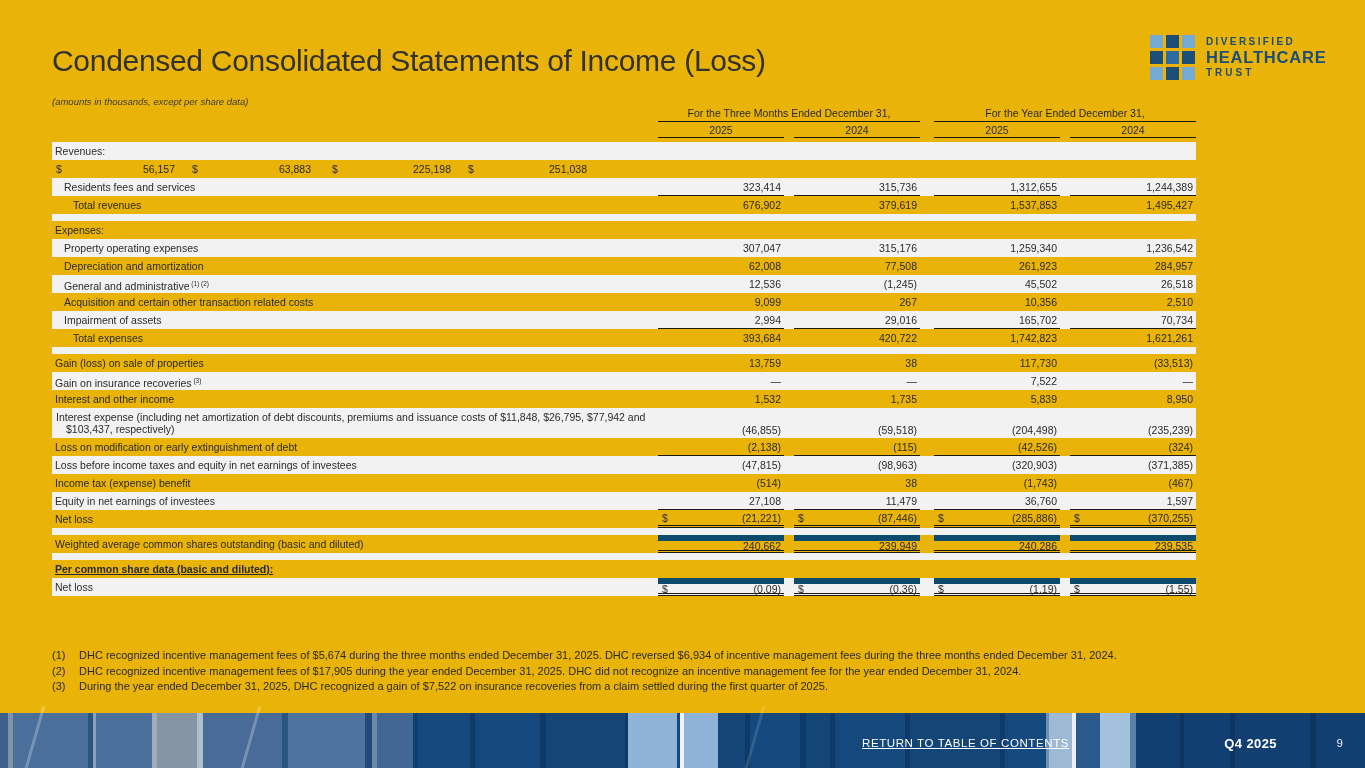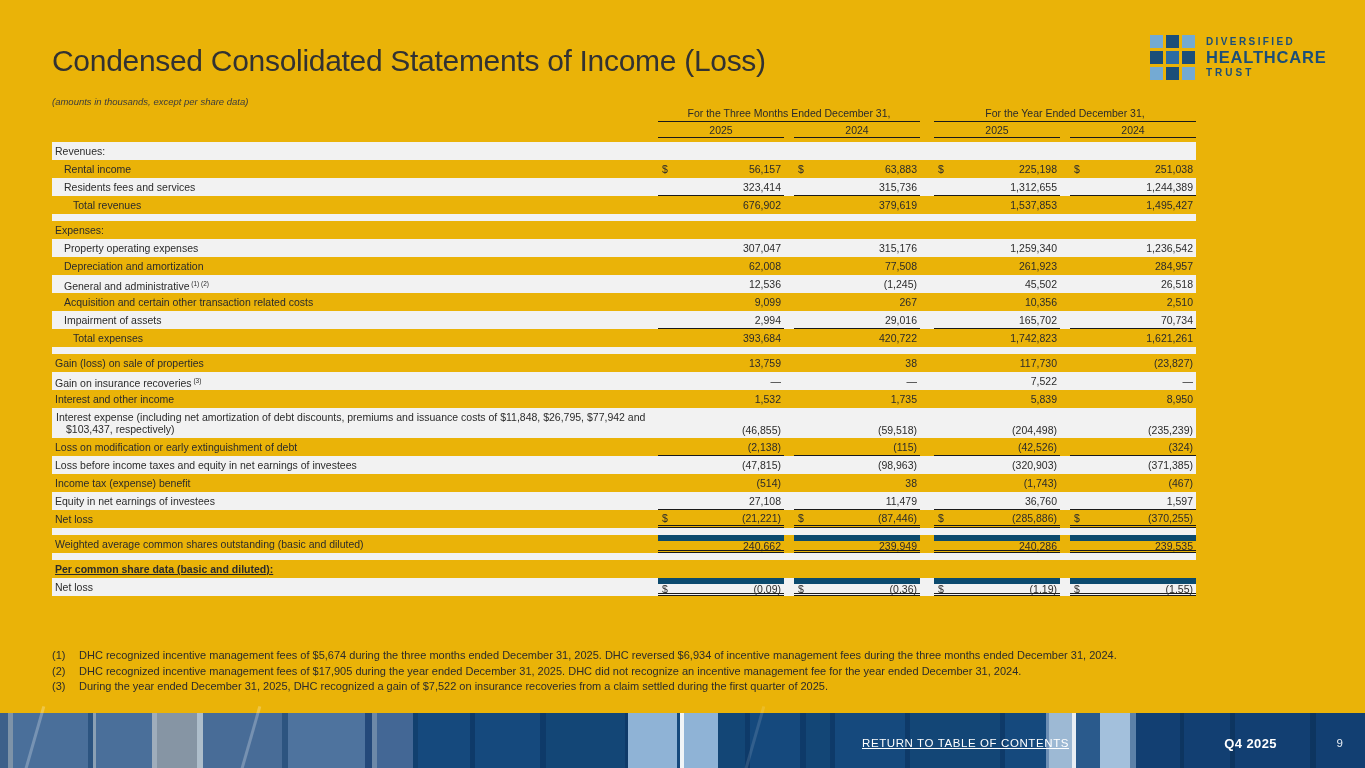--- a/index.html
+++ b/index.html
@@ -145,21 +145,20 @@
       <div class="cellgrp c3">
             <span class="dollar"></span>
             <span class="val"></span>
           </div>
       <div class="cellgrp c4">
             <span class="dollar"></span>
             <span class="val"></span>
           </div>
     </div>
         <div class="trow">
-      <div class="lbl" style="padding-left: 12px;">Rental income</div>
       <div class="cellgrp c1">
             <span class="dollar">$</span>
             <span class="val">56,157</span>
           </div>
       <div class="cellgrp c2">
             <span class="dollar">$</span>
             <span class="val">63,883</span>
           </div>
       <div class="cellgrp c3">
             <span class="dollar">$</span>
@@ -352,21 +351,21 @@
       <div class="cellgrp c2">
             <span class="dollar"></span>
             <span class="val">38</span>
           </div>
       <div class="cellgrp c3">
             <span class="dollar"></span>
             <span class="val">117,730</span>
           </div>
       <div class="cellgrp c4">
             <span class="dollar"></span>
-            <span class="val">(23,827)</span>
+            <span class="val">(33,513)</span>
           </div>
     </div>
         <div class="trow shaded">
       <div class="lbl" style="padding-left: 3px;">Gain on insurance recoveries<sup> (3)</sup></div>
       <div class="cellgrp c1">
             <span class="dollar"></span>
             <span class="val">—</span>
           </div>
       <div class="cellgrp c2">
             <span class="dollar"></span>

